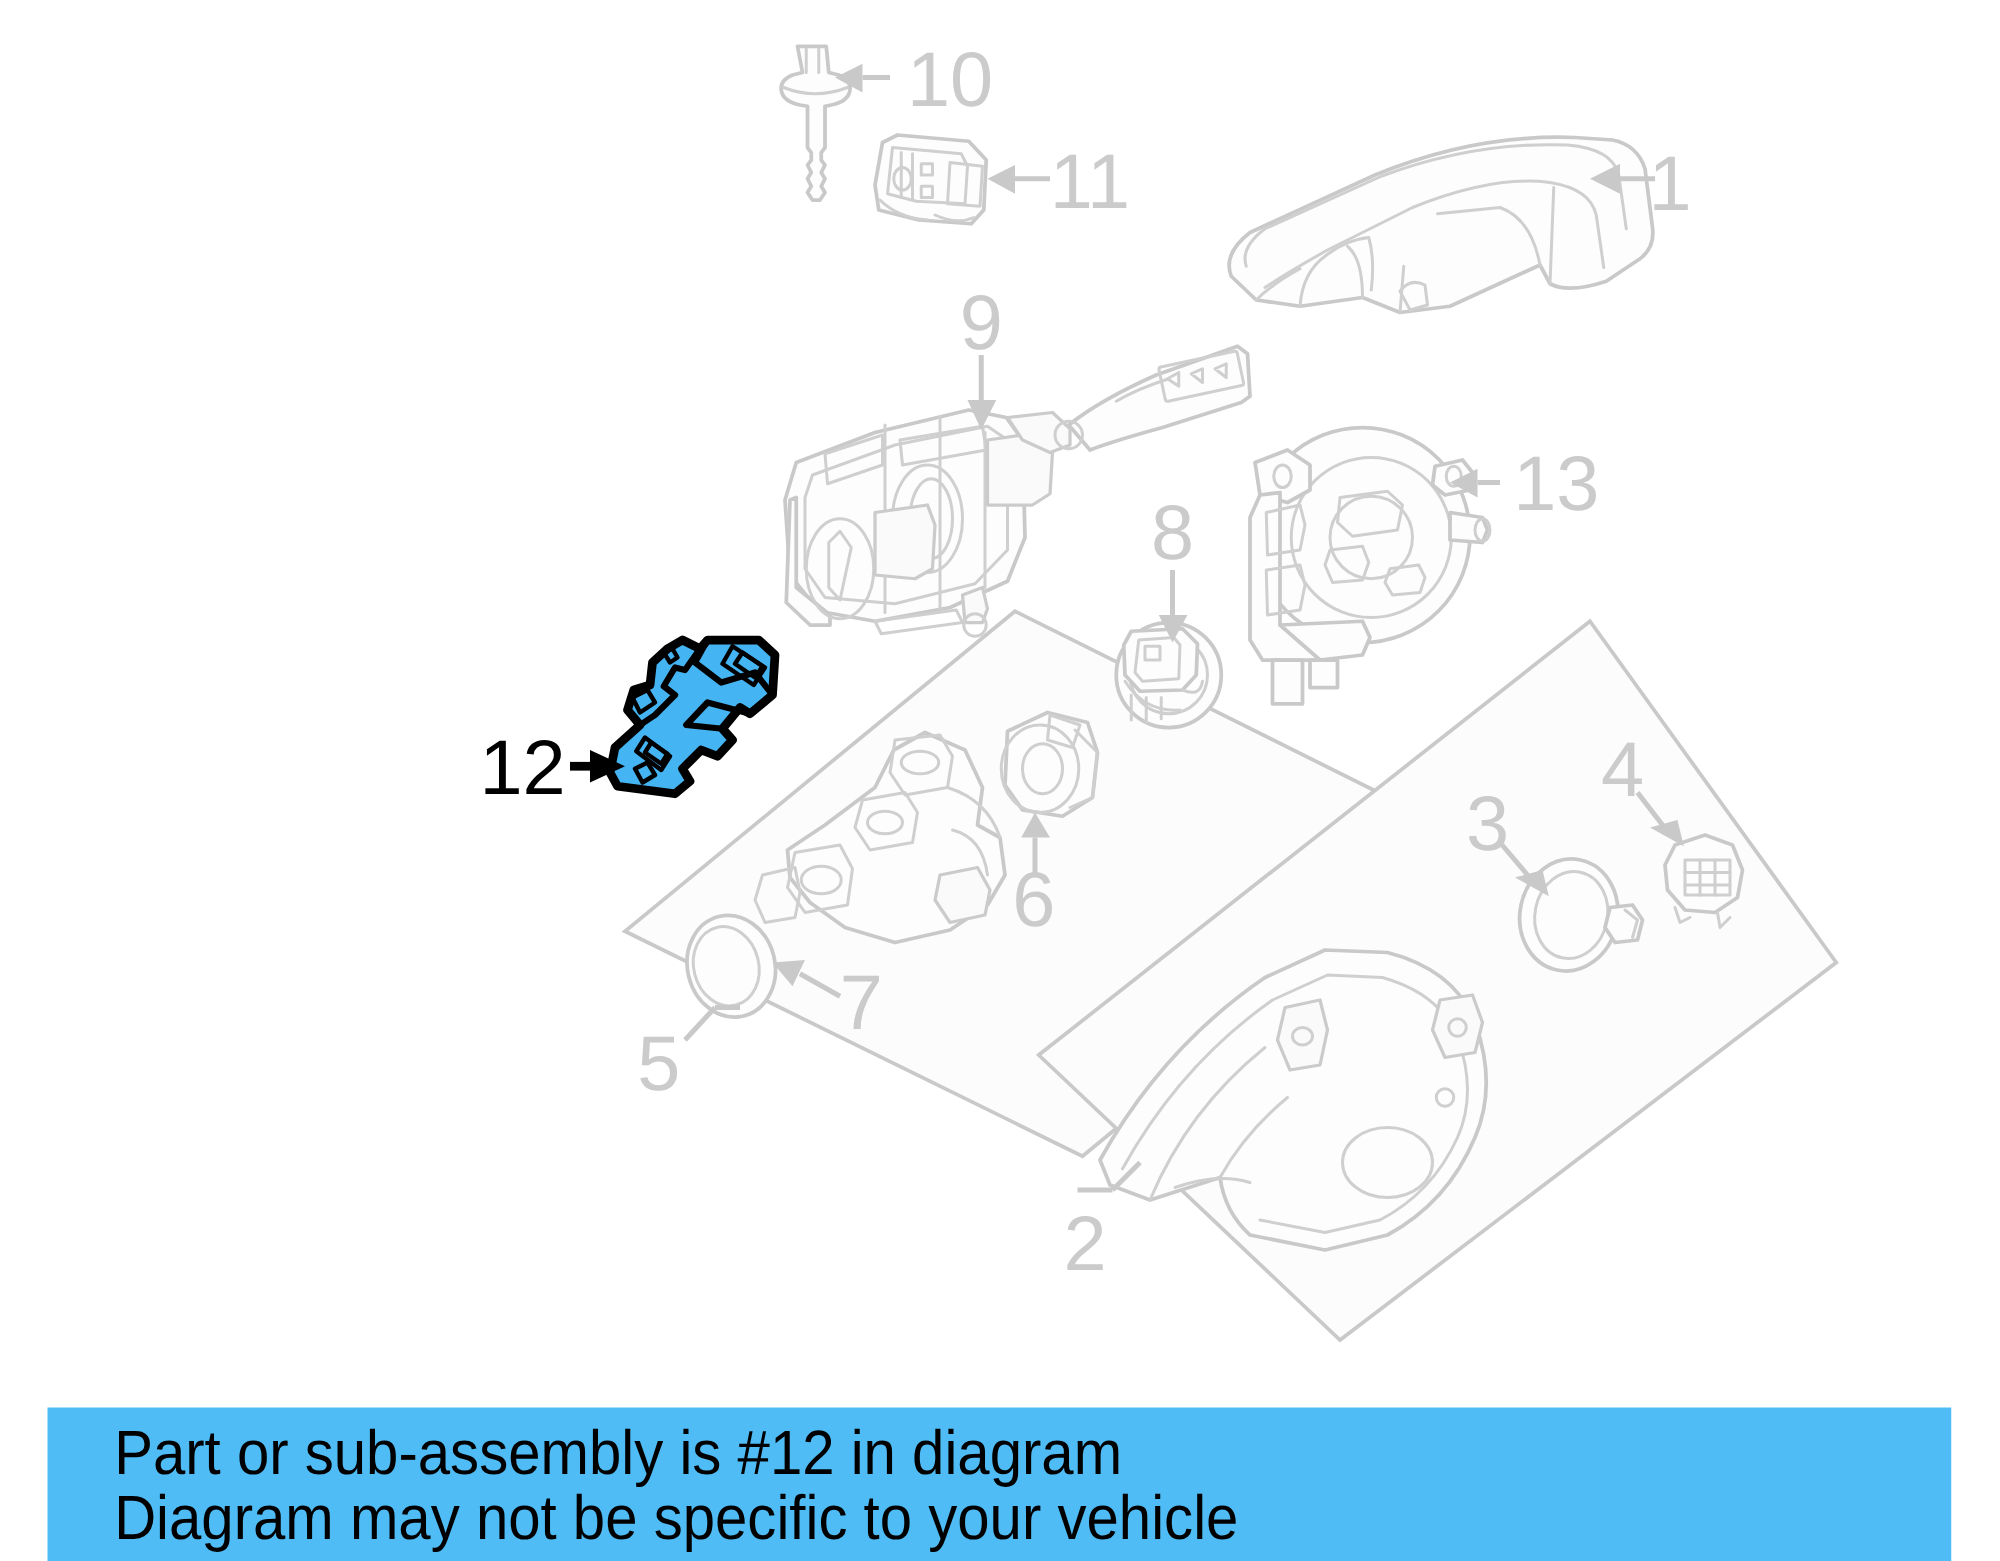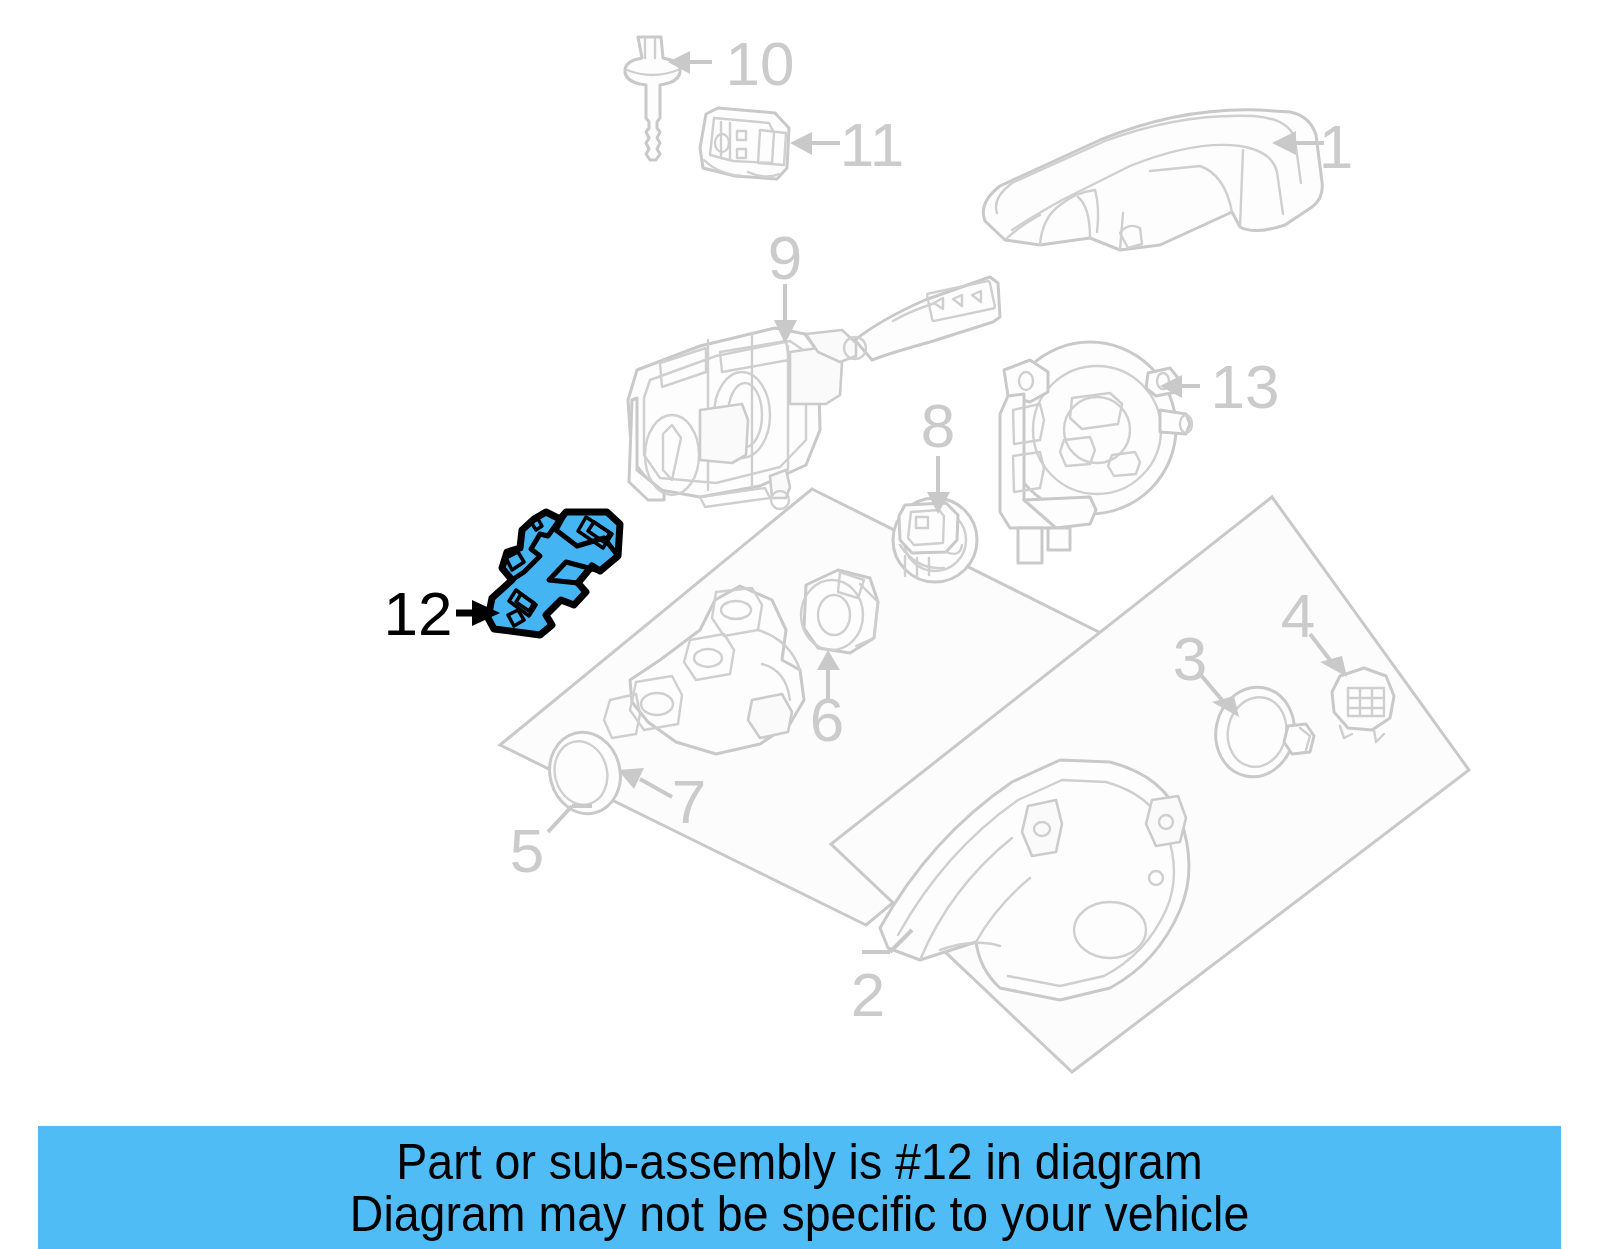--- a/index.html
+++ b/index.html
@@ -21,21 +21,21 @@
   .num-hl{fill:#000000;font-family:"Liberation Sans","DejaVu Sans",sans-serif;font-size:62px;font-weight:400;}
   .hl-fill{fill:#45b4f2;stroke:#000;stroke-width:7;stroke-linejoin:round;stroke-linecap:round;}
   .hl-inner{fill:none;stroke:#000;stroke-width:5;stroke-linejoin:round;stroke-linecap:round;}
   .hl-inner-thin{fill:none;stroke:#000;stroke-width:3.5;stroke-linejoin:round;stroke-linecap:round;}
   .hl-leader{fill:none;stroke:#000;stroke-width:7;}
   .hl-head{fill:#000;}
 
   #banner{
     position:absolute;left:38px;top:1126px;width:1523px;height:123px;
     background:#4fbcf5;color:#000;
-    display:flex;flex-direction:column;align-items:center;justify-content:center;
+    display:flex;flex-direction:column;justify-content:center;
     line-height:1.04;
   }
   #banner .bline{
     font-family:"Liberation Sans Narrow","Liberation Sans","DejaVu Sans",sans-serif;
     font-size:50px;font-weight:400;white-space:nowrap;transform:scaleX(0.93);
   }
 </style>
 </head>
 <body>
 

